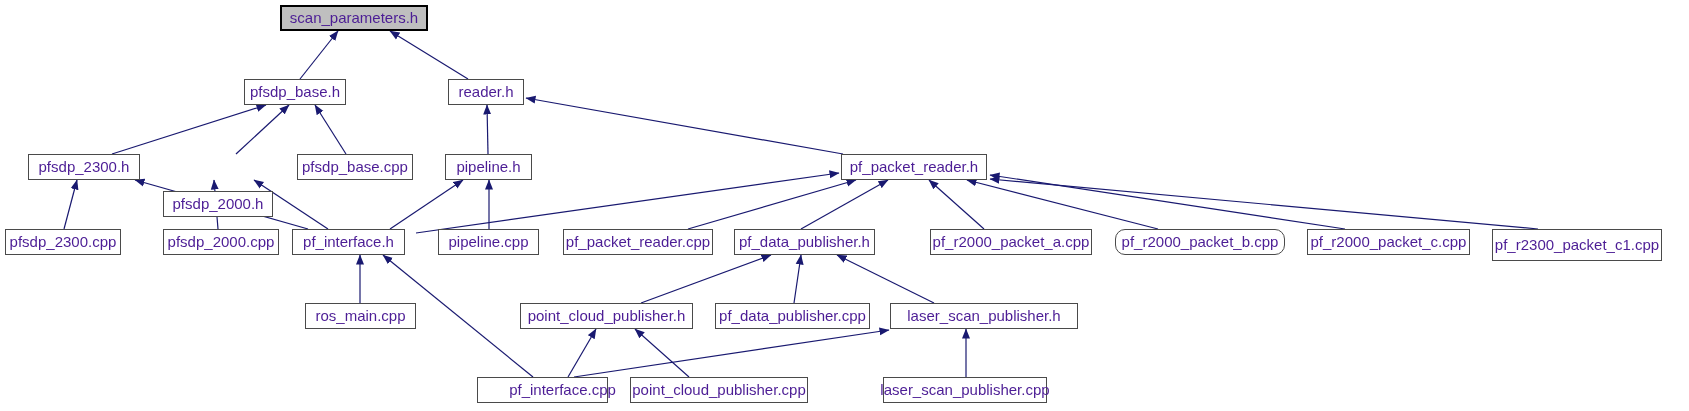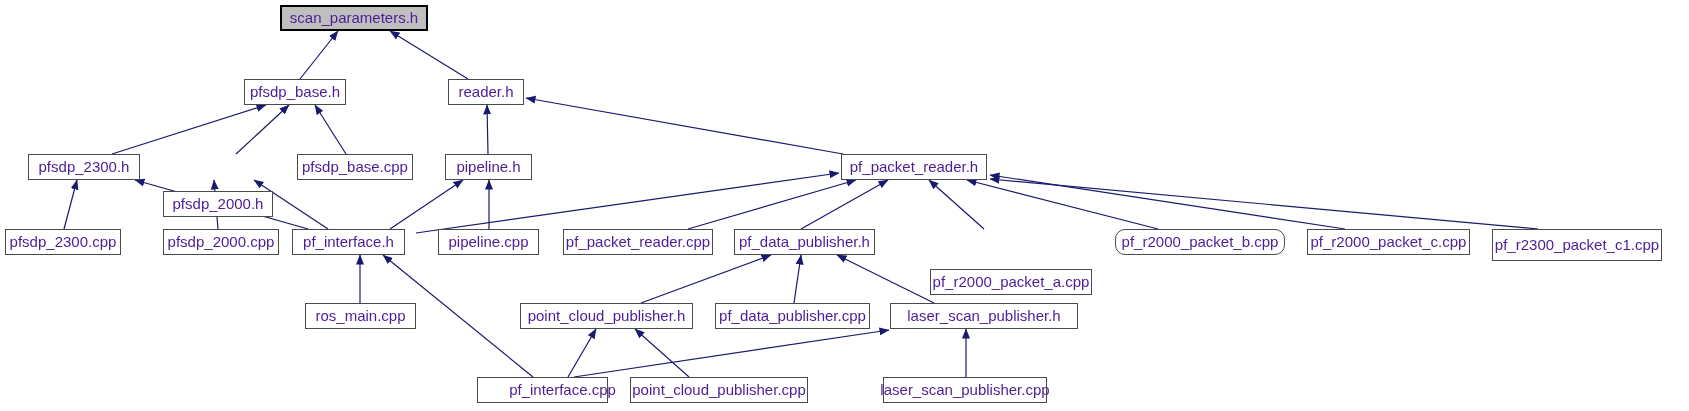--- a/index.html
+++ b/index.html
@@ -87,21 +87,21 @@
       <div class="graph-node" style="left: 163px; top: 154px; width: 110px; height: 26px; margin-top: 37px;">pfsdp_2000.h</div>
       <div class="graph-node" style="left: 297px; top: 154px; width: 116px; height: 26px;">pfsdp_base.cpp</div>
       <div class="graph-node" style="left: 445px; top: 154px; width: 87px; height: 26px;">pipeline.h</div>
       <div class="graph-node" style="left: 841px; top: 154px; width: 146px; height: 26px;">pf_packet_reader.h</div>
       <div class="graph-node" style="left: 5px; top: 229px; width: 116px; height: 26px;">pfsdp_2300.cpp</div>
       <div class="graph-node" style="left: 163px; top: 229px; width: 116px; height: 26px;">pfsdp_2000.cpp</div>
       <div class="graph-node" style="left: 292px; top: 229px; width: 113px; height: 26px;">pf_interface.h</div>
       <div class="graph-node" style="left: 438px; top: 229px; width: 101px; height: 26px;">pipeline.cpp</div>
       <div class="graph-node" style="left: 563px; top: 229px; width: 150px; height: 26px;">pf_packet_reader.cpp</div>
       <div class="graph-node" style="left: 734px; top: 229px; width: 141px; height: 26px;">pf_data_publisher.h</div>
-      <div class="graph-node" style="left: 930px; top: 229px; width: 162px; height: 26px; margin-top: 40px;">pf_r2000_packet_a.cpp</div>
+      <div class="graph-node" style="left: 930px; top: 229px; width: 162px; height: 26px;">pf_r2000_packet_a.cpp</div>
       <div class="graph-node" style="left: 1115px; top: 229px; width: 170px; height: 26px; border-radius: 10px;">pf_r2000_packet_b.cpp</div>
       <div class="graph-node" style="left: 1307px; top: 229px; width: 163px; height: 26px;">pf_r2000_packet_c.cpp</div>
       <div class="graph-node" style="left: 1492px; top: 229px; width: 170px; height: 32px; text-align: center;">pf_r2300_packet_c1.cpp</div>
       <div class="graph-node" style="left: 305px; top: 303px; width: 111px; height: 26px;">ros_main.cpp</div>
       <div class="graph-node" style="left: 520px; top: 303px; width: 173px; height: 26px;">point_cloud_publisher.h</div>
       <div class="graph-node" style="left: 715px; top: 303px; width: 155px; height: 26px;">pf_data_publisher.cpp</div>
       <div class="graph-node" style="left: 890px; top: 303px; width: 188px; height: 26px;">laser_scan_publisher.h</div>
       <div class="graph-node" style="left: 477px; top: 377px; width: 131px; height: 26px; padding-left: 40px;">pf_interface.cpp</div>
       <div class="graph-node" style="left: 630px; top: 377px; width: 178px; height: 26px;">point_cloud_publisher.cpp</div>
       <div class="graph-node" style="left: 883px; top: 377px; width: 164px; height: 26px;">laser_scan_publisher.cpp</div>

